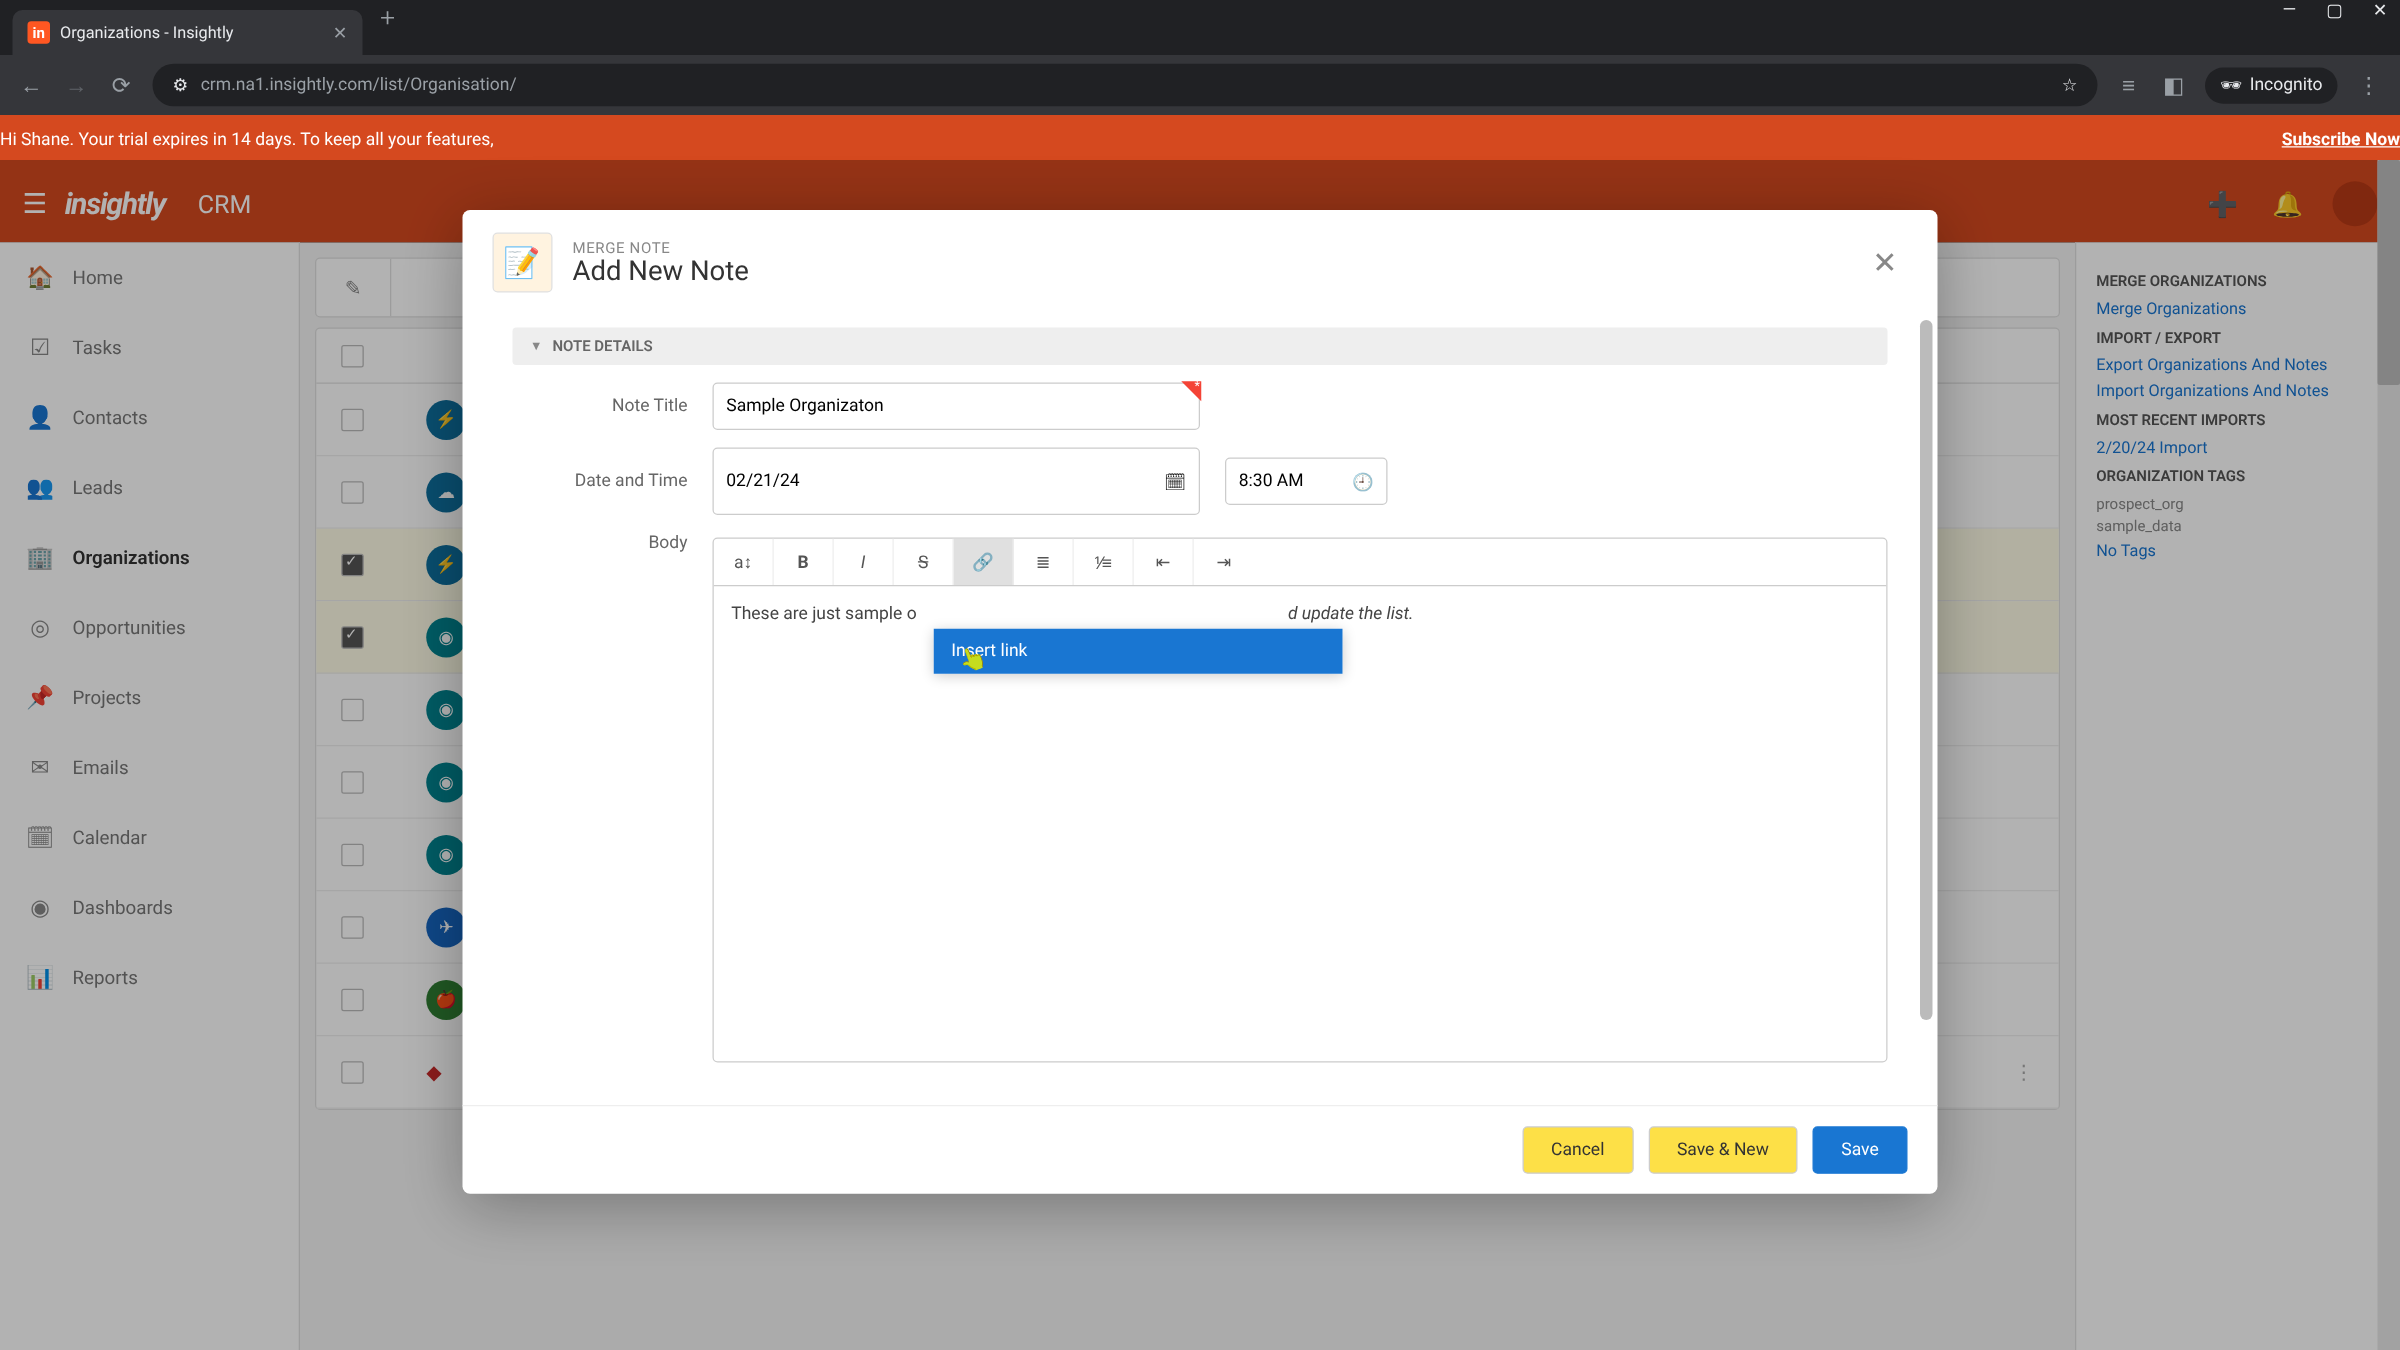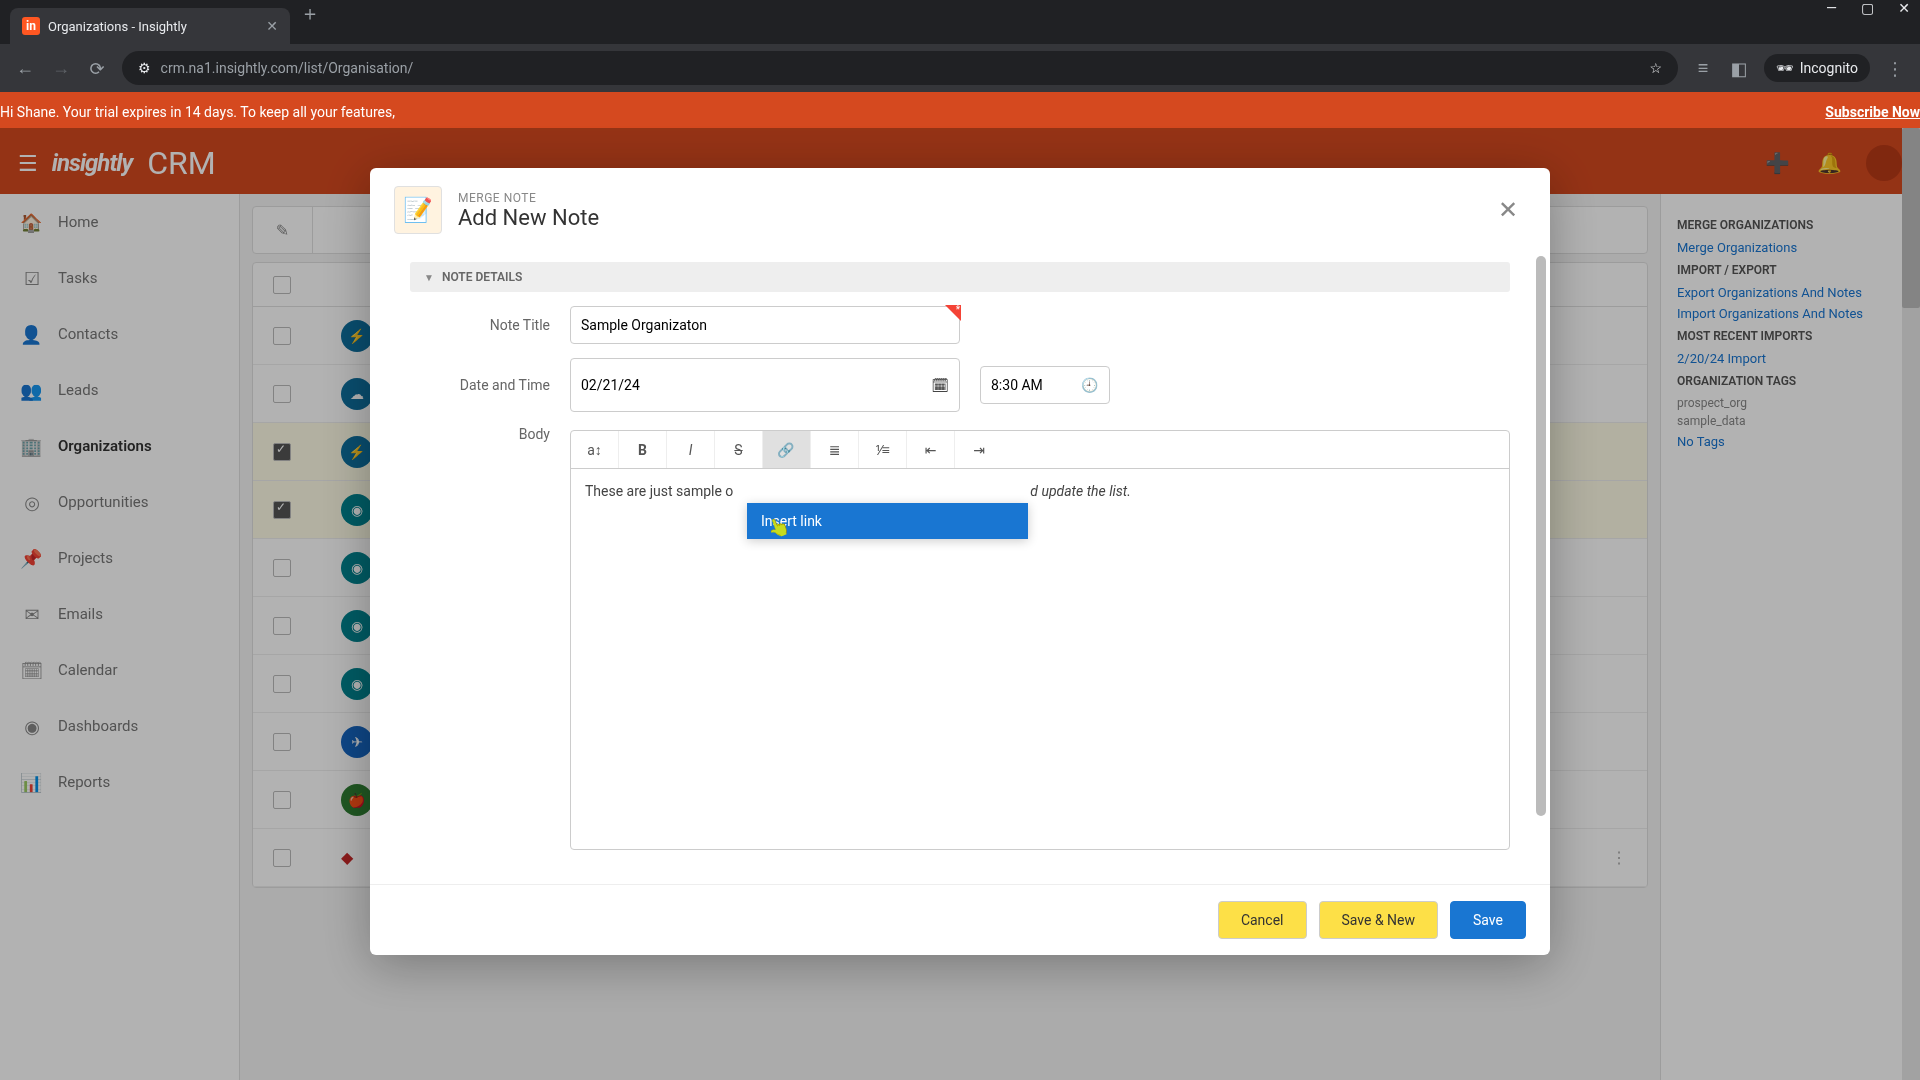--- a/index.html
+++ b/index.html
@@ -24,21 +24,21 @@
 .incognito-badge { background: #202124; color: #e8eaed; padding: 6px 12px; border-radius: 16px; display: flex; align-items: center; gap: 6px; font-size: 14px; }
 
 
 .trial-banner { background: #d5491f; color: #fff; height: 40px; display: flex; align-items: center; justify-content: space-between; font-size: 14px; }
 .trial-banner a { text-decoration: underline; font-weight: bold; color: #fff; margin-left: 4px; }
 
 
 .app-header { background: #d5491f; height: 62px; display: flex; align-items: center; padding: 0 18px; gap: 14px; }
 .hamburger { color: #fff; font-size: 22px; cursor: pointer; }
 .logo { color: #fff; font-size: 24px; font-style: italic; font-weight: bold; letter-spacing: -1px;}
-.crm-label { color: #fff; font-size: 32px; margin-left: 1px; }
+.crm-label { color: #fff; font-size: 20px; margin-left: 12px; }
 .app-header-right { margin-left: auto; display: flex; gap: 20px; align-items: center; }
 .header-icon { color: #fff; font-size: 20px; cursor: pointer; width: 32px; height: 32px; display: flex; align-items: center; justify-content: center; border-radius: 50%;}
 .avatar { background: #b83a16; width: 36px; height: 36px; border-radius: 50%; }
 
 
 .main { display: flex; height: calc(1080px - 44px - 48px - 36px - 62px); background: #f5f5f5; }
 .sidebar { width: 240px; background: #fff; border-right: 1px solid #e0e0e0; }
 .sb-item { display: flex; align-items: center; gap: 14px; padding: 16px 20px; color: #777; cursor: pointer; font-size: 15px; }
 .sb-item.active { color: #333; font-weight: 600; }
 .sb-icon { width: 24px; height: 24px; display: inline-flex; align-items: center; justify-content: center; font-size: 18px; color: #888;}
@@ -88,21 +88,21 @@
 .date-input { border: 1px solid #ccc; border-radius: 4px; height: 54px; padding: 0 10px; font-size: 14px; width: 390px; display: flex; align-items: center; justify-content: space-between;}
 .time-input { border: 1px solid #ccc; border-radius: 4px; height: 38px; padding: 0 10px; font-size: 14px; width: 130px; display: flex; align-items: center; justify-content: space-between; gap: 8px;}
 
 .editor { border: 1px solid #ccc; border-radius: 4px; margin-top: 4px; }
 .editor-toolbar { border-bottom: 1px solid #ccc; display: flex; height: 38px; }
 .ed-btn { width: 48px; border-right: 1px solid #eee; display: flex; align-items: center; justify-content: center; color: #555; cursor: pointer; font-size: 14px; }
 .ed-btn.active { background: #e0e0e0; }
 .ed-btn:last-child { border-right: none;}
 .editor-content { padding: 14px; min-height: 380px; font-size: 14px; color: #444; position: relative;}
 
-.link-dropdown { position: absolute; top: 34px; left: 176px; background: #fff; box-shadow: 0 2px 10px rgba(0,0,0,0.2); width: 281px; z-index: 10;}
+.link-dropdown { position: absolute; top: 34px; left: 176px; background: #fff; box-shadow: 0 2px 10px rgba(0,0,0,0.2); width: 327px; z-index: 10;}
 .dd-item { padding: 10px 14px; font-size: 14px; cursor: pointer; }
 .dd-item.highlighted { background: #1976d2; color: #fff; }
 
 .cursor-hand { position: absolute; top: 48px; left: 196px; font-size: 18px; z-index: 20; transform: rotate(-20deg);}
 .cursor-hand::after{content:"👆"; filter: hue-rotate(20deg);}
 
 .modal-footer { border-top: 1px solid #eee; padding: 16px 24px; display: flex; justify-content: flex-end; gap: 12px; }
 .btn { padding: 10px 22px; border-radius: 4px; font-size: 14px; cursor: pointer; border: 1px solid #ccc; background: #fde047; color: #333;}
 .btn.primary { background: #1976d2; color: #fff; border-color: #1976d2; }
 

